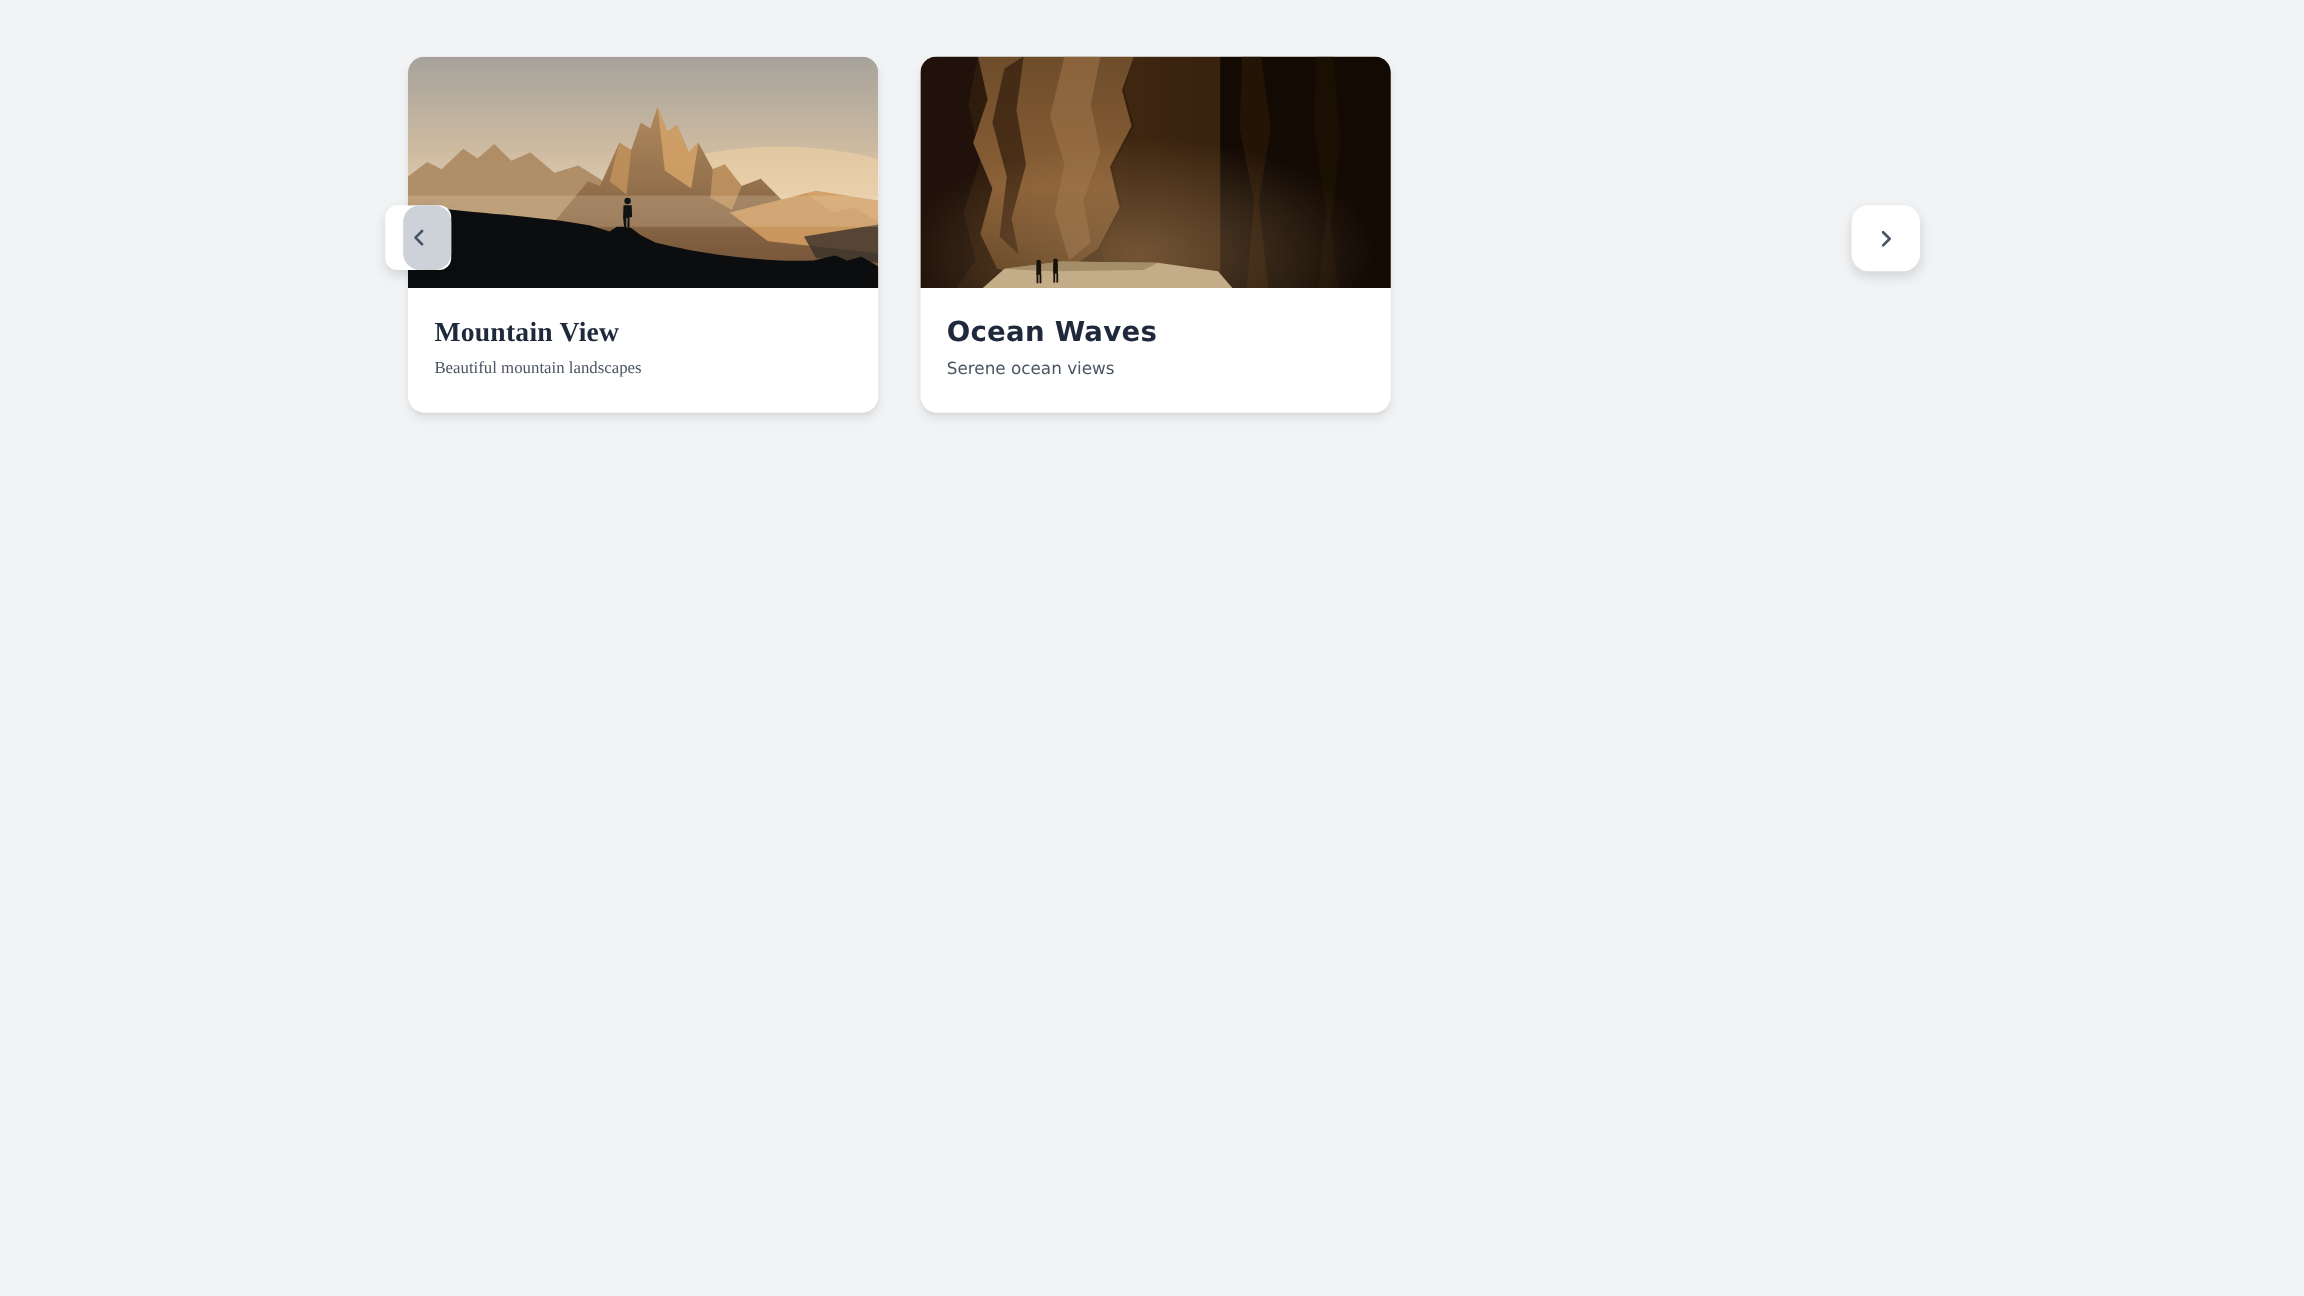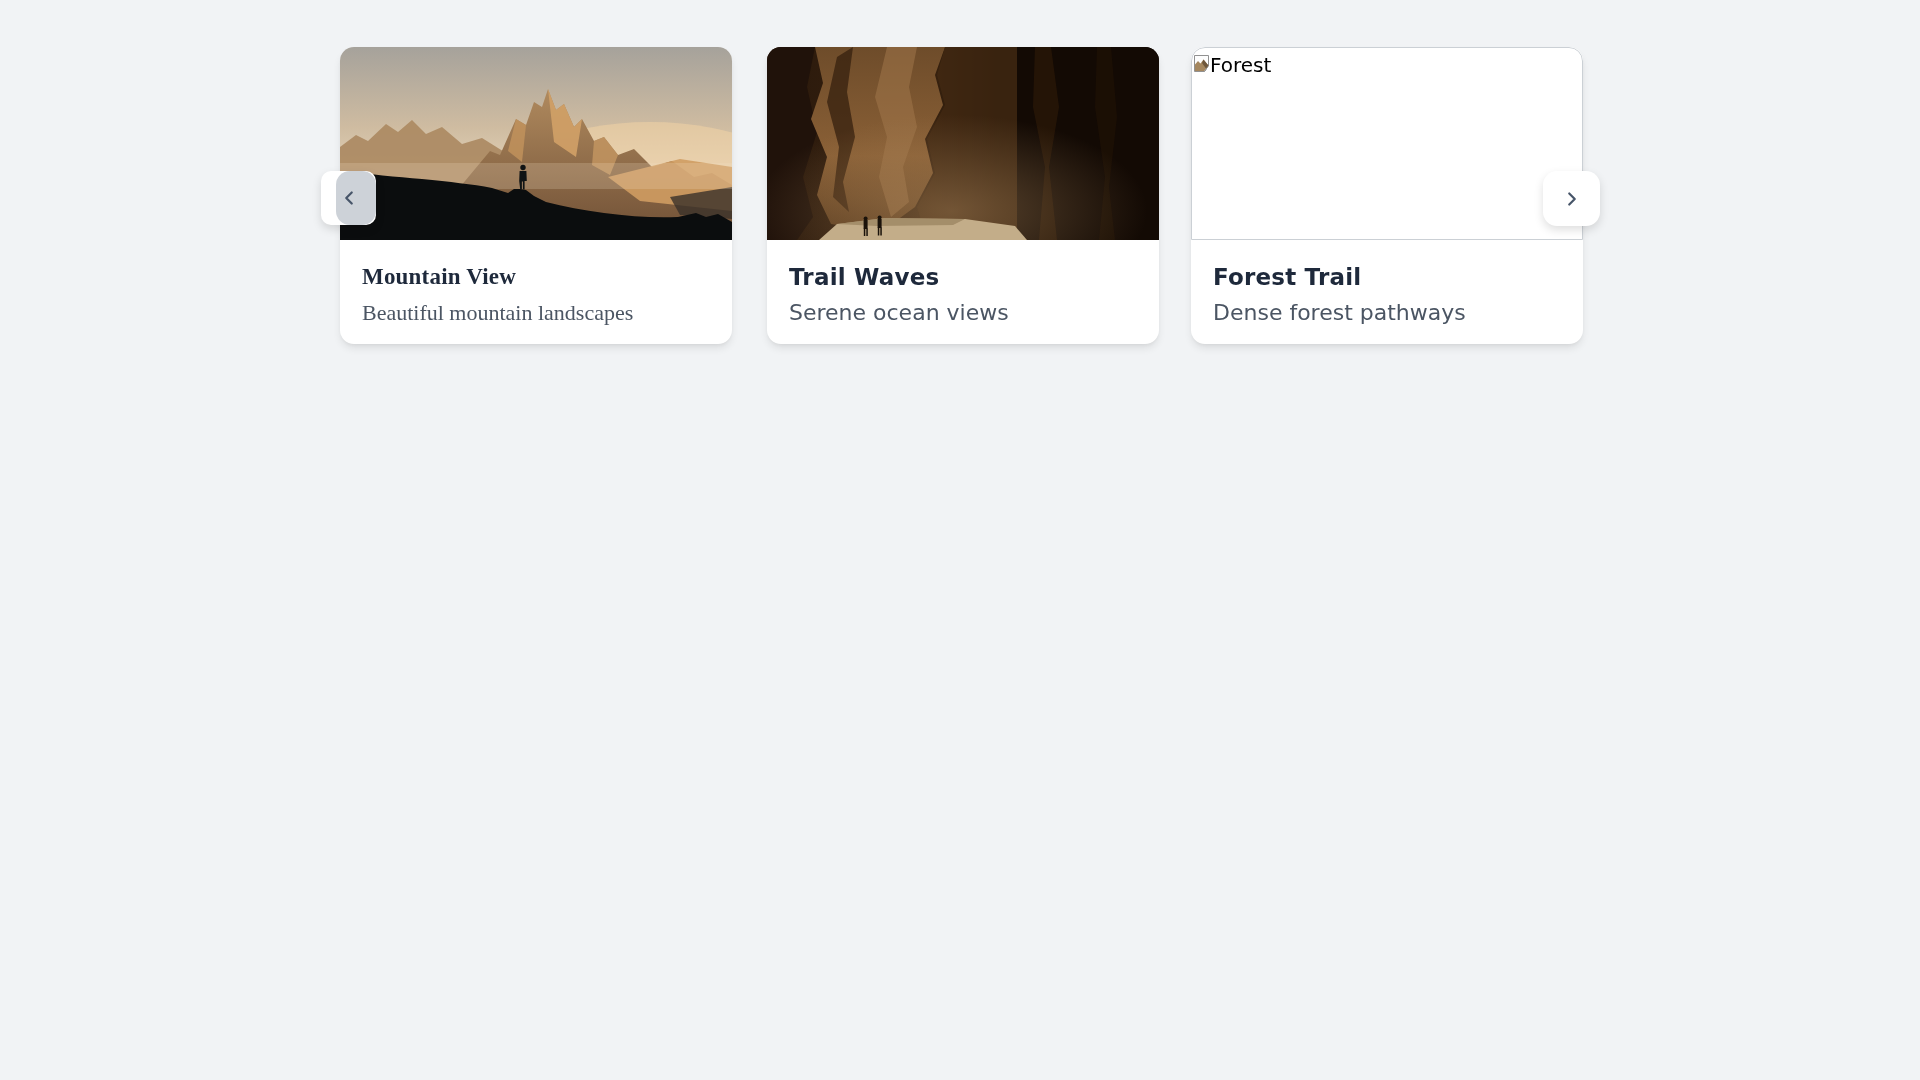--- a/index.html
+++ b/index.html
@@ -31,21 +31,21 @@
 
   .card-body { padding: 24px 22px 0 22px; }
   .card-title {
     margin: 0 0 10px 0;
     font-size: 23px; font-weight: bold;
     color: #1e293b;
     letter-spacing: 0.2px;
   }
   .card-desc {
     margin: 0;
-    font-size: 22px;
+    font-size: 14px;
     color: #4b5563;
   }
 
   
   .broken-image {
     width: 100%; height: 193px;
     background: #ffffff;
     border: 1px solid #cbd0d5;
     border-radius: 14px 14px 0 0;
     padding: 5px 0 0 2px;
@@ -167,40 +167,25 @@
           <rect x="96.8" y="181.5" width="1.5" height="7.5"></rect>
             <rect x="99.3" y="181.5" width="1.5" height="7.5"></rect>
           <circle cx="112.6" cy="170.5" r="2"></circle>
             <rect x="110.6" y="172" width="4" height="9"></rect>
           <rect x="110.8" y="180.5" width="1.5" height="8"></rect>
             <rect x="113.3" y="180.5" width="1.5" height="8"></rect>
         </g>
       </svg>
     </div>
     <div class="card-body">
-      <h3 class="card-title">Trail Waves</h3>
+      <h3 class="card-title">Ocean Waves</h3>
       <p class="card-desc">Serene ocean views</p>
     </div>
   </div>
 
-  <div class="card card-3">
-    <div class="broken-image">
-      <svg class="broken-icon" width="15" height="17" viewBox="0 0 15 17" aria-hidden="true">
-        <path d="M0.5,0.5 L14.5,0.5 14.5,10.5 10.5,16.5 0.5,16.5 Z" fill="#fdfdfd" stroke="#919191" stroke-width="1"></path>
-        <path d="M1,9.5 L4,6 6.5,8.5 9.5,4.5 14,10 14,10.8 10.2,16 1,16 Z" fill="#a5875f"></path>
-        <path d="M14.5,10.5 L10.5,16.5" stroke="#919191" stroke-width="1" fill="none"></path>
-        <path d="M9.5,4.5 L14,10 14.5,10.5 12,13.5 8,8 Z" fill="#6e573c"></path>
-      </svg>
-      <span class="broken-alt">Forest</span>
-    </div>
-    <div class="card-body">
-      <h3 class="card-title">Forest Trail</h3>
-      <p class="card-desc">Dense forest pathways</p>
-    </div>
-  </div>
 
   <button class="nav-btn nav-prev" aria-label="Previous">
     <span class="hover-layer"></span>
     <svg width="22" height="22" viewBox="0 0 24 24" fill="none" stroke="#475569" stroke-width="2.4" stroke-linecap="round" stroke-linejoin="round" aria-hidden="true">
       <polyline points="15 18 9 12 15 6"></polyline>
     </svg>
   </button>
 
   <button class="nav-btn nav-next" aria-label="Next">
     <svg width="22" height="22" viewBox="0 0 24 24" fill="none" stroke="#475569" stroke-width="2.4" stroke-linecap="round" stroke-linejoin="round" aria-hidden="true">

